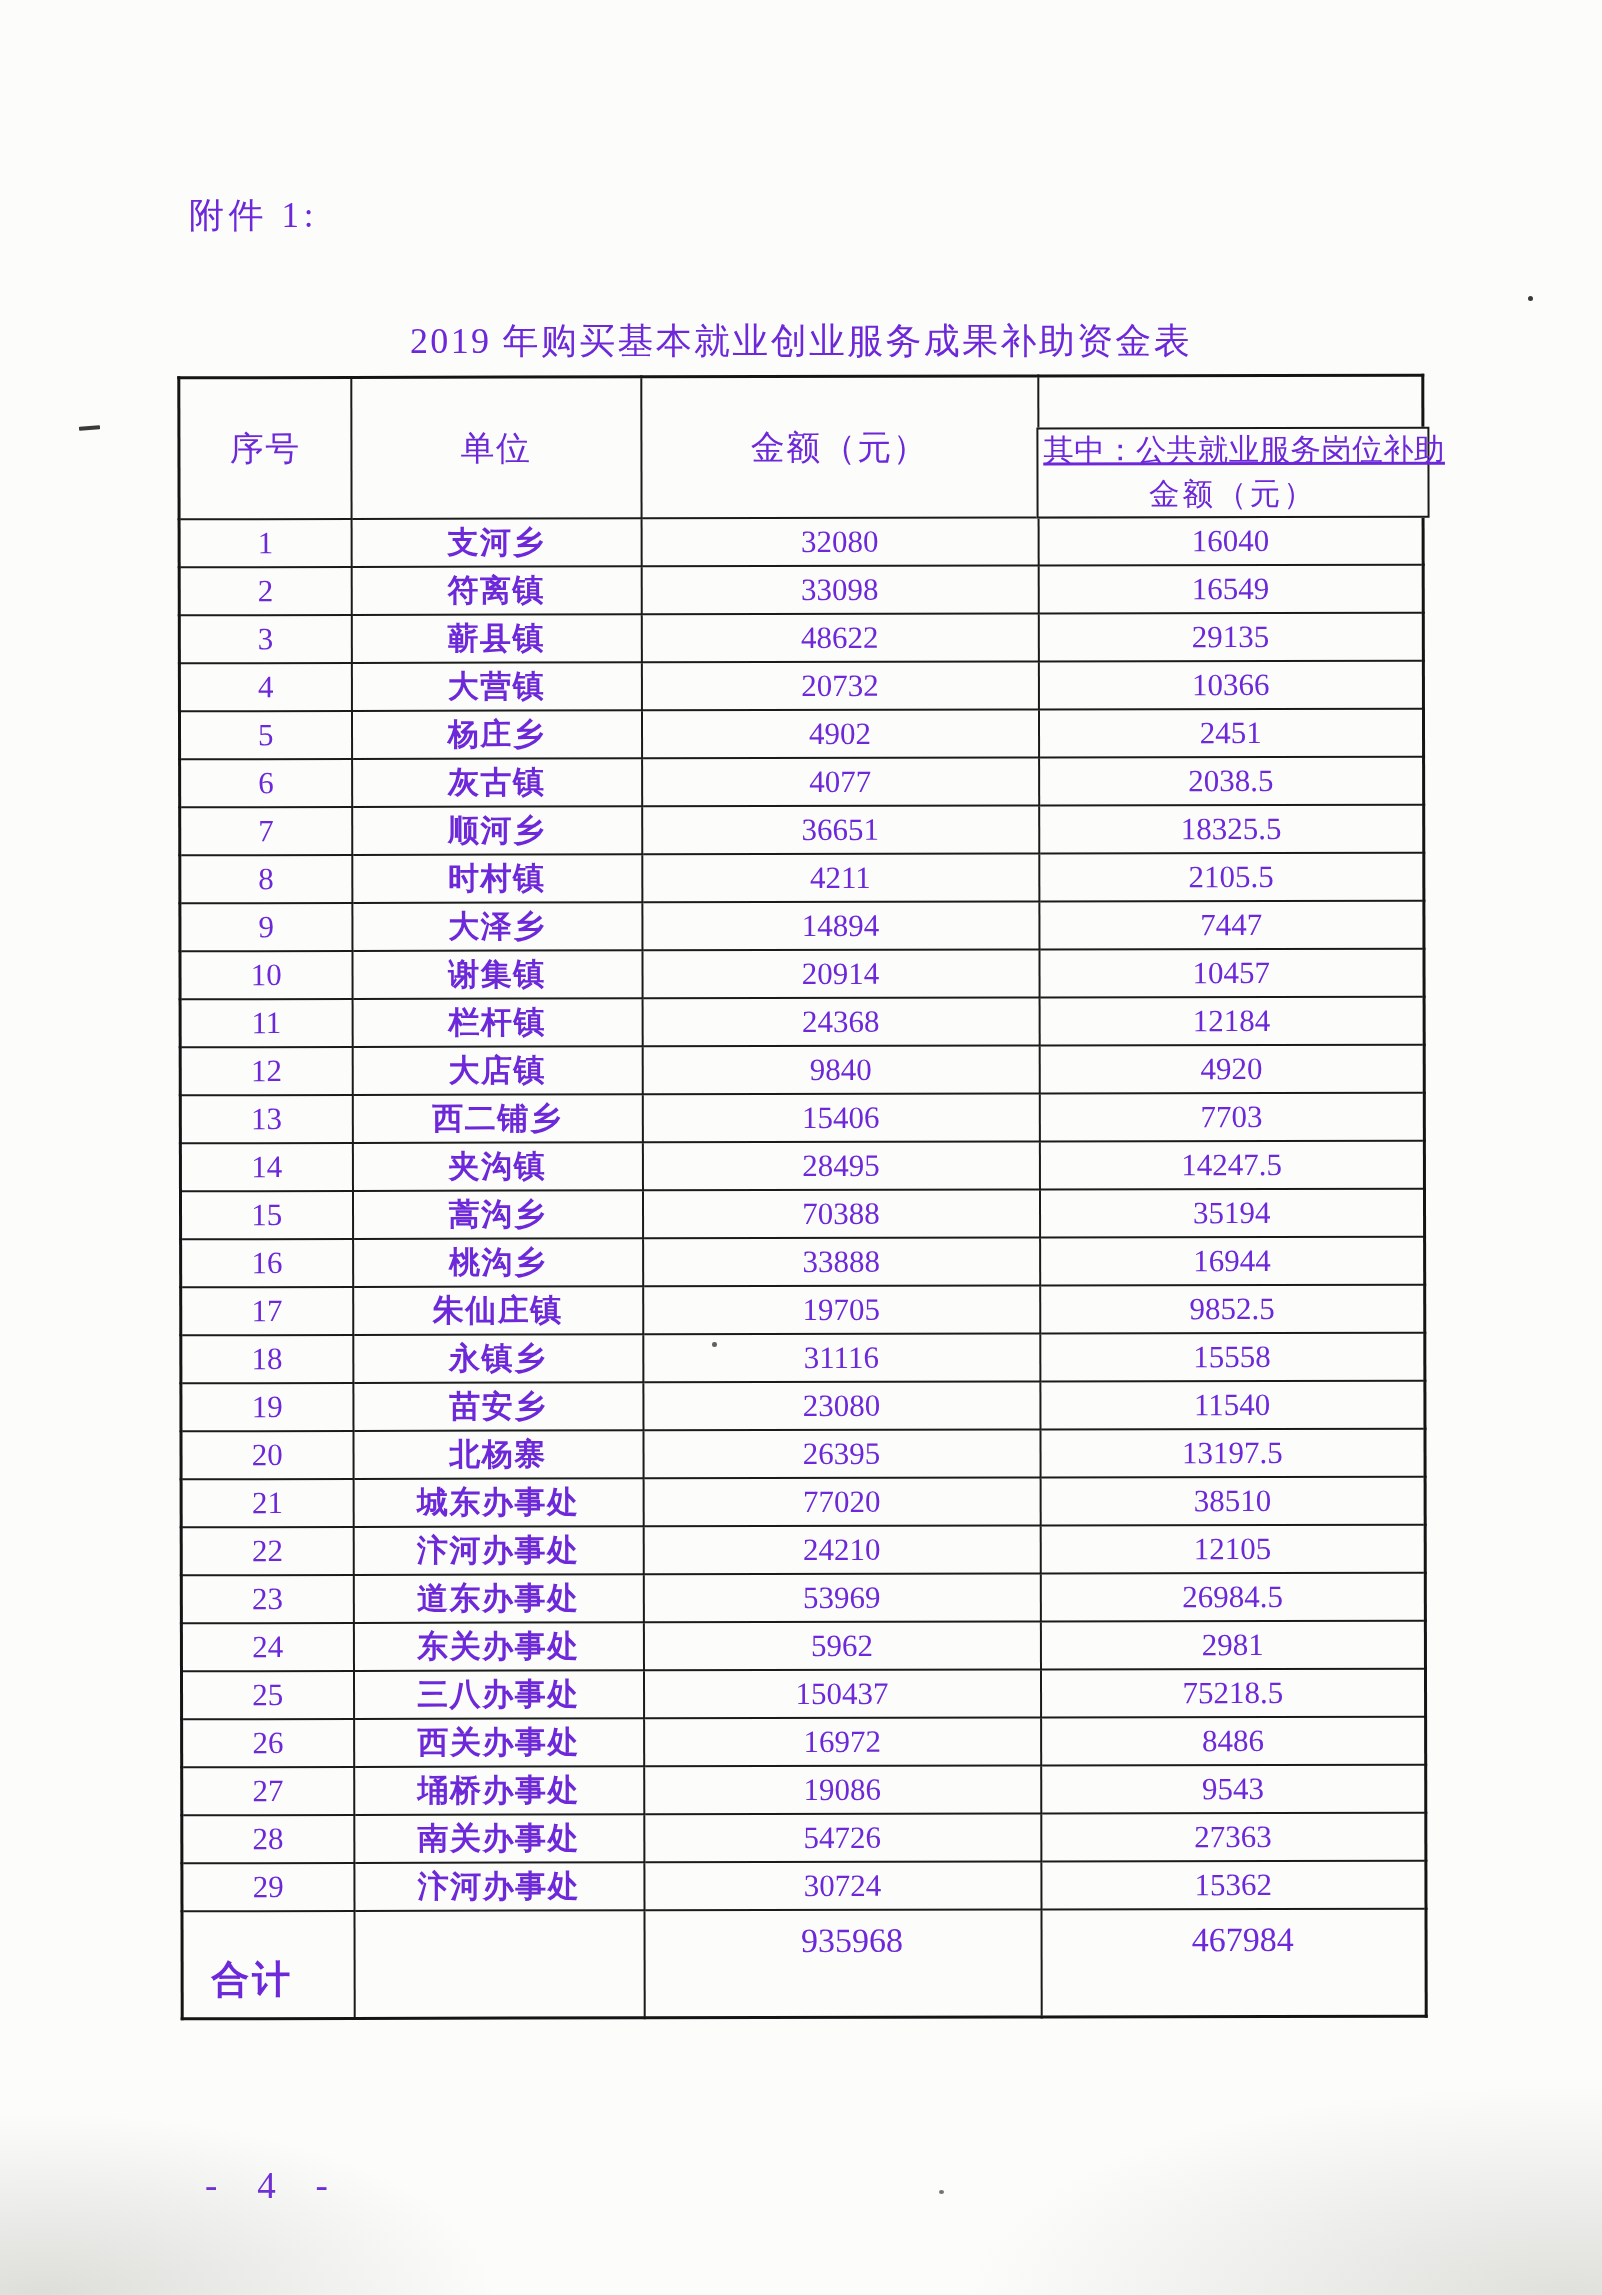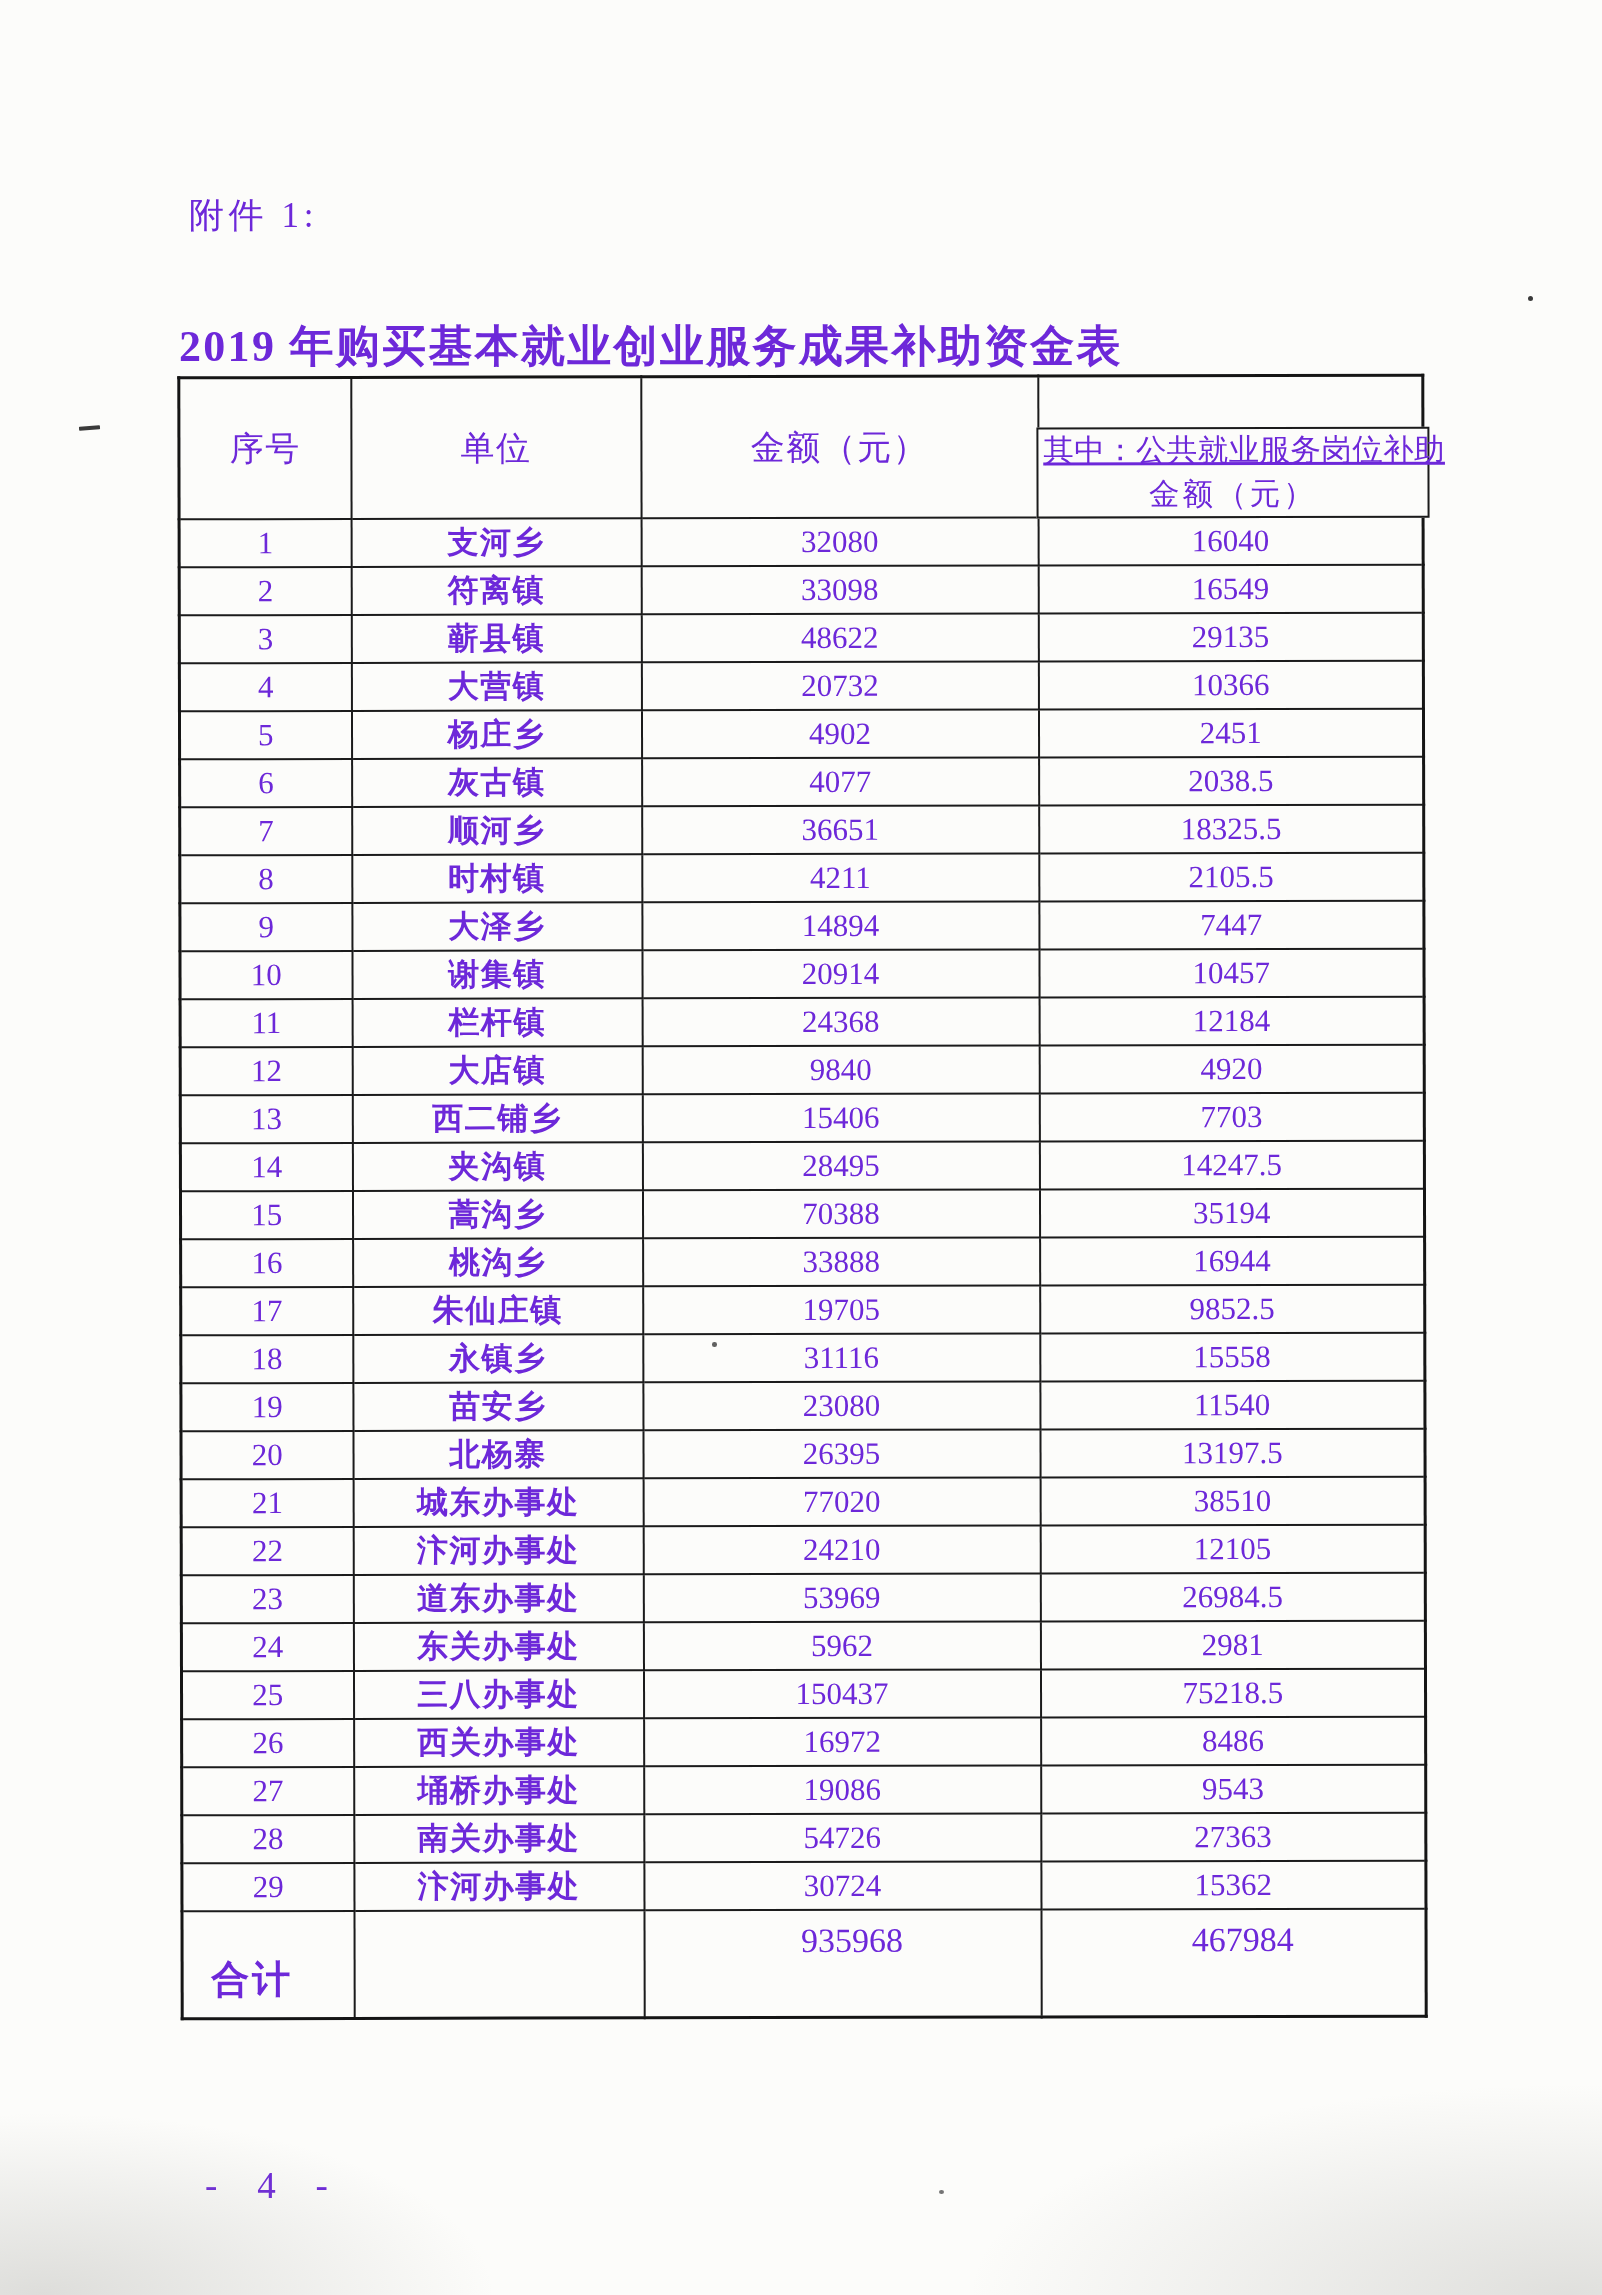--- a/index.html
+++ b/index.html
@@ -25,22 +25,22 @@
     position:absolute;right:0;bottom:0;width:687px;height:229px;
     background:radial-gradient(ellipse at 95% 100%, rgba(150,150,145,0.28), rgba(150,150,145,0) 65%);
     pointer-events:none;
   }
   .attachment{
     position:absolute;left:189px;top:192px;
     font-size:35px;letter-spacing:4.6px;
   }
   .doc-title{
     position:absolute;left:179px;top:317px;width:1244px;
-    text-align:left;
-    font-size:44px;font-weight:bold;letter-spacing:2.3px;
+    text-align:center;
+    font-size:36px;font-weight:normal;letter-spacing:2.3px;
     white-space:nowrap;
   }
   .tbl-wrap{
     position:absolute;left:179px;top:375px;width:1244px;
     transform:rotate(-0.12deg);
   }
   table.subsidy{
     width:100%;
     border-collapse:collapse;
     table-layout:fixed;

